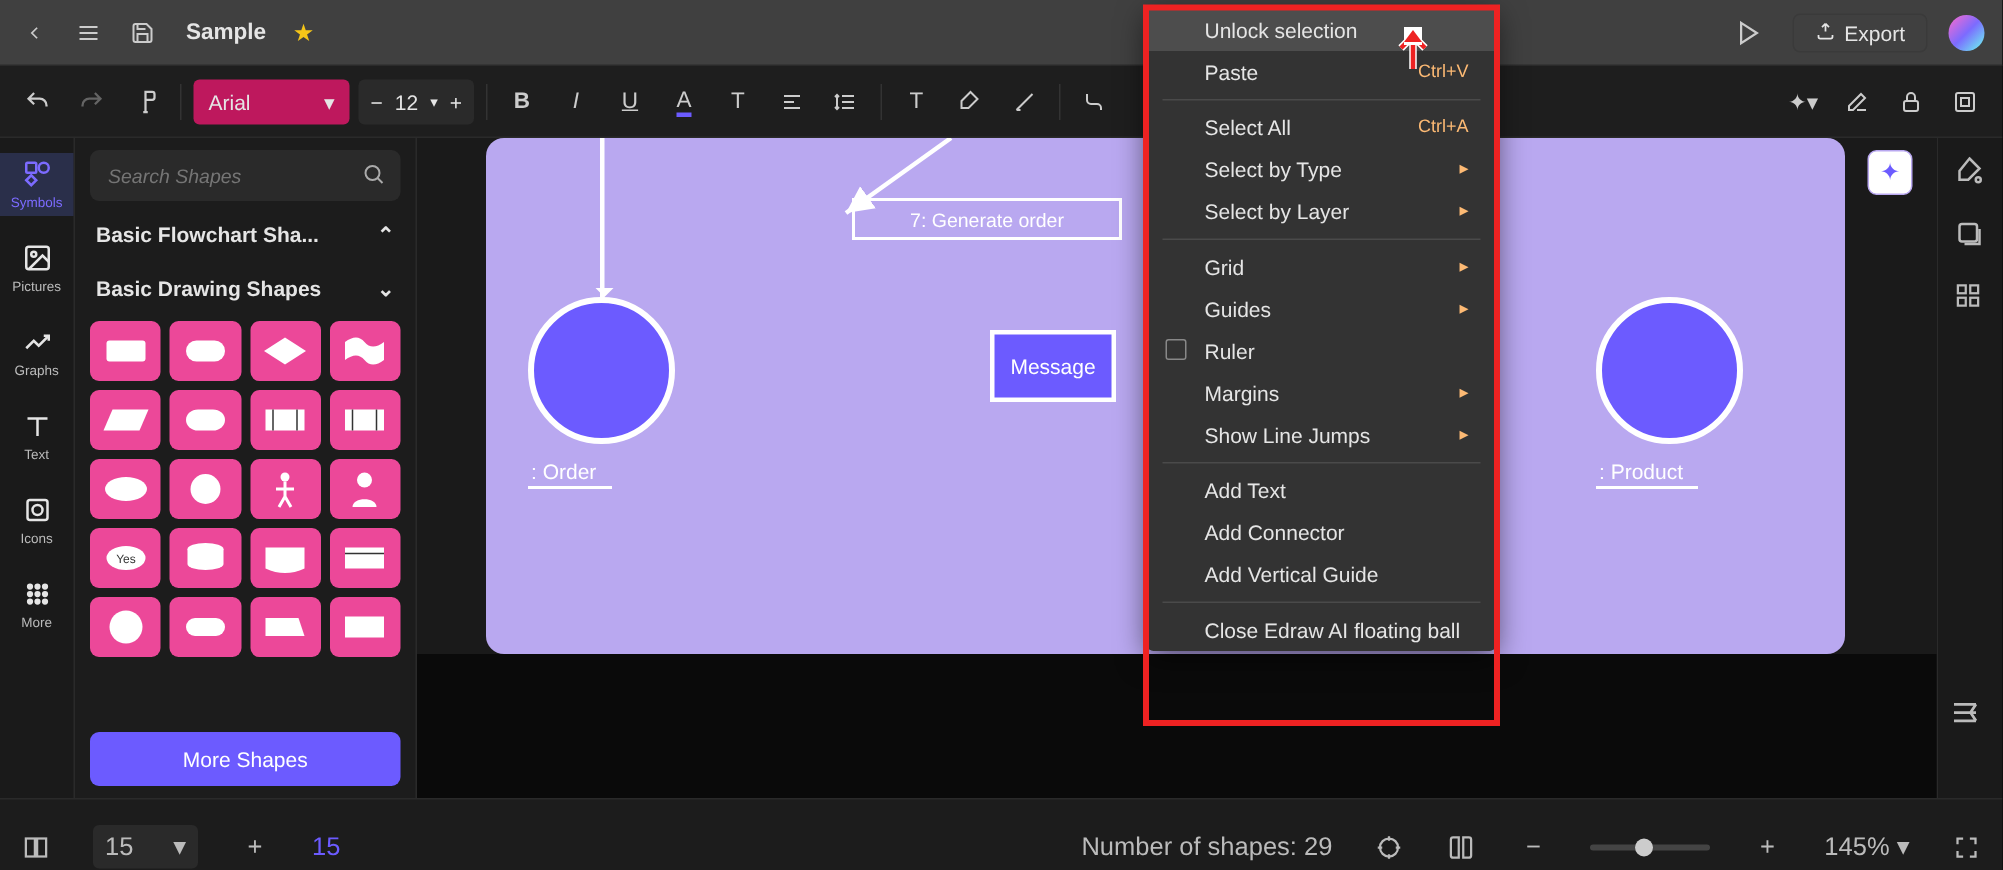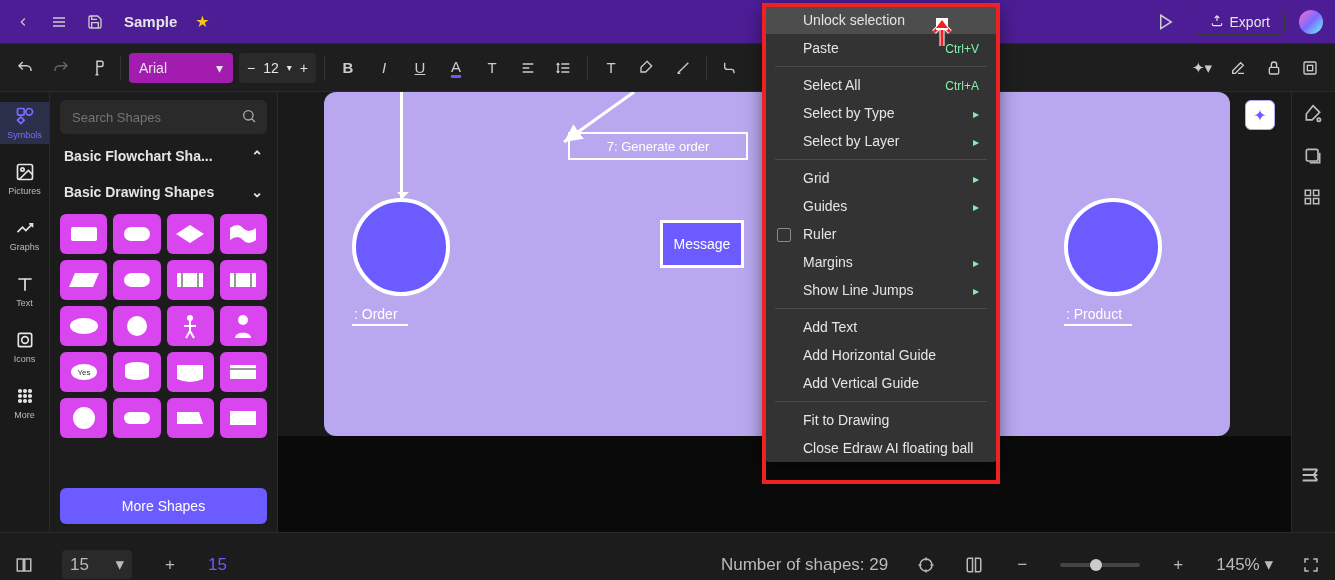--- a/index.html
+++ b/index.html
@@ -1,51 +1,51 @@
 <!DOCTYPE html>
 <html><head>
 <meta charset="utf-8">
 <style>
 * { margin:0; padding:0; box-sizing:border-box; }
 body { font-family: -apple-system, "Segoe UI", Arial, sans-serif; background:#000; color:#e5e5e5; width:1335px; height:580px; overflow:hidden; position:relative; }
 
 
-.topbar { height:44px; background:#4c1d95; display:flex; align-items:center; padding:0 12px; gap:14px; border-bottom:1px solid #2a2a2a; }
+.topbar { height:44px; background:#404040; display:flex; align-items:center; padding:0 12px; gap:14px; border-bottom:1px solid #2a2a2a; }
 .topbar .ico { width:22px; height:22px; display:flex; align-items:center; justify-content:center; color:#ccc; cursor:pointer; }
 .topbar .title { font-size:15px; font-weight:600; margin-left:4px; }
 .topbar .star { color:#f5c518; }
 .flex-spacer { flex:1; }
 .topbar .play { width:30px; }
 .export-btn { display:flex; gap:6px; border:1px solid #3a3a3a; border-radius:5px; padding:4px 14px; font-size:14px; cursor:pointer; }
 .avatar { width:24px; height:24px; border-radius:50%; background:linear-gradient(135deg,#ff6bcb,#7c6bff,#6bffef); cursor:pointer; }
 
 
 .toolbar { height:48px; background:#1e1e1e; display:flex; align-items:center; padding:0 10px; gap:6px; border-bottom:1px solid #2a2a2a; }
 .tool-btn { width:30px; height:30px; display:flex; align-items:center; justify-content:center; color:#ccc; cursor:pointer; border-radius:3px; font-size:15px;}
-.font-sel { display:flex; align-items:center; background:#a21caf; border-radius:4px; padding:0 10px; height:30px; font-size:14px; gap:8px; min-width:104px; justify-content:space-between;text-align:right; }
+.font-sel { display:flex; align-items:center; background:#be185d; border-radius:4px; padding:0 10px; height:30px; font-size:14px; gap:8px; min-width:104px; justify-content:space-between;text-align:right; }
 .spin-group { display:flex; align-items:center; gap:8px; background:#2a2a2a; border-radius:4px; padding:0 8px; height:30px; font-size:14px; }
 .tool-sep { width:1px; height:24px; background:#333; margin:0 2px; }
 
 
 .main { display:flex; height:440px; }
 .rail { width:50px; background:#1a1a1a; display:flex; flex-direction:column; align-items:center; padding-top:10px; gap:14px; border-right:1px solid #2a2a2a; }
 .rail-item { display:flex; flex-direction:column; align-items:center; gap:4px; cursor:pointer; width:100%; padding:4px 0;}
 .rail-item.active { background:#2a2f4a; }
 .rail-item .lbl { font-size:9px; color:#bbb; }
 .rail-item.active .lbl { color:#7c6bff; }
 .rail-item.active svg { color:#7c6bff; }
 
 
 .panel { width:228px; background:#1c1c1c; display:flex; flex-direction:column; padding:8px 10px; gap:8px; border-right:1px solid #2a2a2a; }
 .search { position:relative; }
-.search input { width:100%; height:34px; background:#2a2a2a; border:none; border-radius:6px; padding:0 34px 0 12px; color:#ccc; font-size:13px; }
+.search input { width:100%; height:34px; background:#2a2a2a; border:none; border-radius:6px; padding:0 34px 0 12px; color:#ccc; font-size:13px;font-style:italic; }
 .search .mag { position:absolute; right:10px; top:8px; color:#aaa; }
 .accordion { display:flex; align-items:center; justify-content:space-between; font-size:14px; font-weight:600; padding:6px 4px; cursor:pointer; }
 .shape-grid { display:grid; grid-template-columns:repeat(4,1fr); gap:6px; }
-.shape-cell { background:#d946ef; border-radius:6px; height:40px; display:flex; align-items:center; justify-content:center; cursor:pointer; }
+.shape-cell { background:#ec4899; border-radius:6px; height:40px; display:flex; align-items:center; justify-content:center; cursor:pointer; }
 .shape-cell svg, .shape-cell .glyph { color:#fff; }
 .more-btn { height:36px; background:#6c5bff; border-radius:6px; color:#fff; display:flex; align-items:center; justify-content:center; font-size:14px; margin-top:auto; cursor:pointer; }
 
 
 .canvas-wrap { flex:1; background:#1a1a1a; position:relative; }
 .doc-card { position:absolute; left:46px; top:0; width:906px; height:344px; background:#b9a8f0; border-radius:12px; padding:20px; color:#fff; overflow:hidden;}
 .doc-black { position:absolute; left:0; right:0; top:344px; bottom:0; background:#0a0a0a; }
 .circle { width:98px; height:98px; border-radius:50%; border:4px solid #fff; background:#6c5bff; position:absolute; }
 .circle.c1 { left:28px; top:106px; }
 .circle.c2 { left:740px; top:106px; }
@@ -57,24 +57,24 @@
 .vline { position:absolute; left:76px; top:0; width:0; height:110px; border-left:3px solid #fff; }
 .vline::after { content:''; position:absolute; left:-6px; bottom:-2px; border:6px solid transparent; border-top-color:#fff; }
 .diag svg { position:absolute; left:130px; top:0; overflow:visible; }
 .ai-badge { position:absolute; top:8px; right:16px; width:30px; height:30px; border:1px solid #b9a8f0; border-radius:6px; background:#fff; display:flex; align-items:center; justify-content:center; color:#6c5bff; cursor:pointer;}
 
 .rail-r { width:44px; background:#1a1a1a; display:flex; flex-direction:column; align-items:center; padding-top:12px; gap:20px; border-left:1px solid #2a2a2a;}
 .rail-r .ico { width:22px; height:22px; color:#bbb; cursor:pointer; }
 
 
 .ctx { position:absolute; left:765px; top:6px; width:232px; background:#333; border-radius:4px; font-size:14px; color:#e5e5e5; box-shadow:0 4px 20px rgba(0,0,0,.6); z-index:50; }
-.ctx .row { display:flex; align-items:flex-end; justify-content:space-between; padding:6px 18px 6px 38px; cursor:pointer; position:relative;}
+.ctx .row { display:flex; align-items:flex-start; justify-content:space-between; padding:6px 18px 6px 38px; cursor:pointer; position:relative;}
 .ctx .row.active { background:#4d4d4d; }
 .ctx .sep { height:1px; background:#4a4a4a; margin:4px 10px; }
-.ctx .sub { color:#86efac; font-size:12px; }
+.ctx .sub { color:#fdba74; font-size:12px; }
 .ctx .chk { position:absolute; left:12px; width:14px; height:14px; border:1px solid #888; border-radius:2px; }
 .red-box { position:absolute; left:762px; top:3px; width:238px; height:481px; border:4px solid #e22; z-index:60; pointer-events:none; }
 .red-arrow { position:absolute; left:927px; top:18px; z-index:70; pointer-events:none; }
 
 
 .statusbar { height:64px; background:#1c1c1c; border-top:1px solid #2a2a2a; display:flex; align-items:center; padding:0 14px; gap:28px; font-size:17px; color:#bbb; }
 .sb-sel { background:#2a2a2a; border-radius:4px; padding:4px 8px; min-width:70px; display:flex; align-items:center; justify-content:space-between; gap:8px;}
 .sb-link { color:#6c5bff; }
 .zoom-slider { width:80px; height:4px; background:#444; border-radius:2px; position:relative; }
 .zoom-slider .knob { position:absolute; top:-4px; left:30px; width:12px; height:12px; border-radius:50%; background:#ccc; }
@@ -501,29 +501,26 @@
     </div>
     <div class="row">
       <span>Show Line Jumps</span>
       <span class="sub">▸</span>
     </div>
     <div class="sep"></div>
     <div class="row">
       <span>Add Text</span>
     </div>
     <div class="row">
-      <span>Add Horizontal Guide</span>
+      <span>Add Connector</span>
     </div>
     <div class="row">
       <span>Add Vertical Guide</span>
     </div>
     <div class="sep"></div>
-    <div class="row">
-      <span>Fit to Drawing</span>
-    </div>
     <div class="row">
       <span>Close Edraw AI floating ball</span>
     </div>
   </div>
 <div class="red-box"></div>
 <div class="red-arrow">
   <svg width="30" height="30">
       <path d="M15 28 L15 6 M15 6 L7 14 M15 6 L23 14" stroke="#fff" stroke-width="5" fill="none"></path>
       <path d="M15 28 L15 6 M15 6 L7 14 M15 6 L23 14" stroke="#e22" stroke-width="3" fill="none"></path>
       <rect x="9" y="0" width="12" height="12" fill="#fff"></rect>

